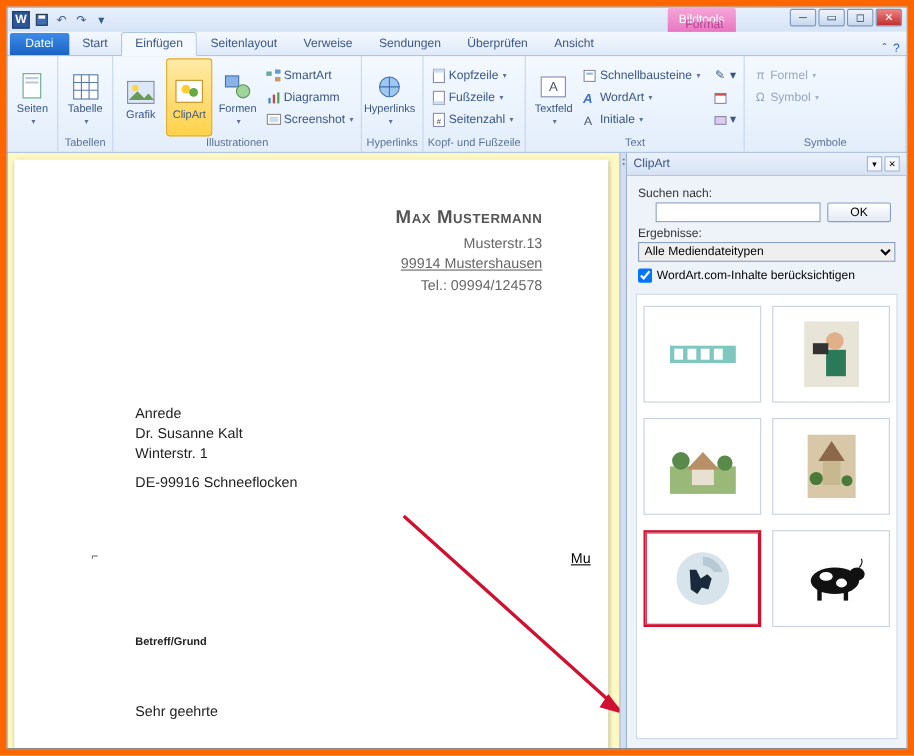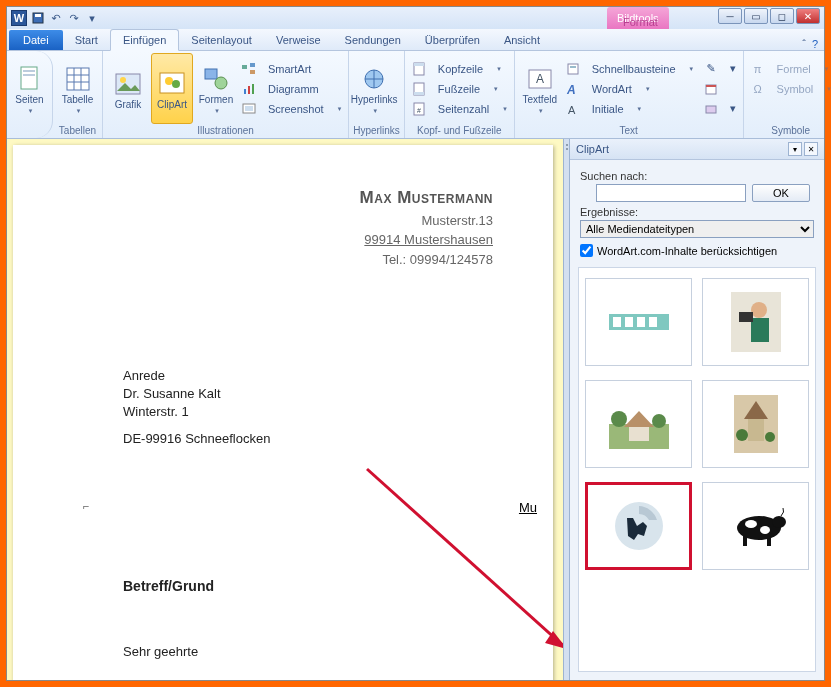--- a/index.html
+++ b/index.html
@@ -26,34 +26,34 @@
 
 
 .ribbon { height: 88px; background: linear-gradient(#f4f9ff,#e3eefb); border-bottom: 1px solid #a9bdd9; display: flex; font-size: 11px; color: #3a5685; }
 .group { border-right: 1px solid #c6d5ea; display: flex; flex-direction: column; padding: 2px 4px 0 4px; }
 .group .row { display: flex; gap: 2px; flex: 1; }
 .group .label { text-align: center; font-size: 10px; color: #5a7199; padding: 1px 0 2px; }
 .big { display: flex; flex-direction: column; align-items: center; justify-content: center; width: 42px; gap: 2px; cursor: default; padding-top: 3px; }
 .big.sel { background: linear-gradient(#ffe9a6,#ffd24a); border: 1px solid #e0a820; border-radius: 3px; }
 .big .ic { width: 28px; height: 28px; display: flex; align-items: center; justify-content: center; }
 .big .lab { font-size: 10px; line-height: 1; text-align: center; }
-.small { display: flex; align-items: center; gap: 12px; height: 20px; padding: 0 3px; cursor: default; white-space: nowrap; }
+.small { display: flex; align-items: center; gap: 2px; height: 20px; padding: 0 3px; cursor: default; white-space: nowrap; }
 .small .ic { width: 14px; height: 14px; display: flex; align-items: center; justify-content: center; }
 .col { display: flex; flex-direction: column; justify-content: center; }
 .drop::after { content: "▾"; font-size: 7px; margin-left: 2px; color: #5a7199; }
 
 
 .work { flex: 1; display: flex; background: #bfcfe4; overflow: hidden; position: relative; }
 .doc-wrap { flex: 1; background: #fef9c3; overflow: hidden; position: relative; padding: 6px 0 0 6px; }
 .page { background: #fff; width: 540px; height: 640px; box-shadow: 1px 1px 4px rgba(0,0,0,.3); padding: 40px 60px 40px 110px; font-family: Georgia, 'Times New Roman', serif; color: #222; font-size: 13px; position: relative; }
 .page .sender { text-align: right; line-height: 1.5; }
 .page .sender .name { font-variant: small-caps; font-weight: bold; font-size: 17px; color: #555; letter-spacing: .5px; }
 .page .sender .line { color: #666; }
 .page .addr { margin-top: 98px; line-height: 1.4; }
-.page .subj { margin-top: 130px; font-weight: bold; font-size: 14px; }
+.page .subj { margin-top: 130px; font-weight: bold; font-size: 10px; }
 .page .greet { margin-top: 50px; }
 .page .mu { position: absolute; right: 16px; top: 355px; text-decoration: underline; color: #000; }
 .tabstop { position: absolute; left: 70px; top: 355px; font-size: 11px; color: #666; }
 
 
 .arrow { position: absolute; pointer-events: none; z-index: 5; }
 
 
 .pane { width: 255px; background: #eef3fa; border-left: 1px solid #9db3d1; display: flex; flex-direction: column; font-size: 11px; }
 .pane .hdr { background: linear-gradient(#eaf1fb,#d6e3f4); border-bottom: 1px solid #b4c5de; padding: 3px 6px; display: flex; align-items: center; }
@@ -113,21 +113,21 @@
     <div class="tab">Ansicht</div>
     <div class="tab fmt">Format</div>
     <div class="help">
       <span>ˆ</span>
       <span style="color:#2060c0;">?</span>
     </div>
   </div>
 
   <div class="ribbon">
 
-    <div class="group" style="width:46px;border-radius:17px;">
+    <div class="group" style="width:46px;">
       <div class="row">
         <div class="big drop">
           <div class="ic">
               <svg width="22" height="26">
                 <rect x="2" y="1" width="16" height="22" fill="#fff" stroke="#6a8"></rect>
                 <rect x="4" y="4" width="12" height="2" fill="#bcd"></rect>
                 <rect x="4" y="8" width="12" height="2" fill="#bcd"></rect>
               </svg>
             </div>
           <div class="lab">Seiten</div>

